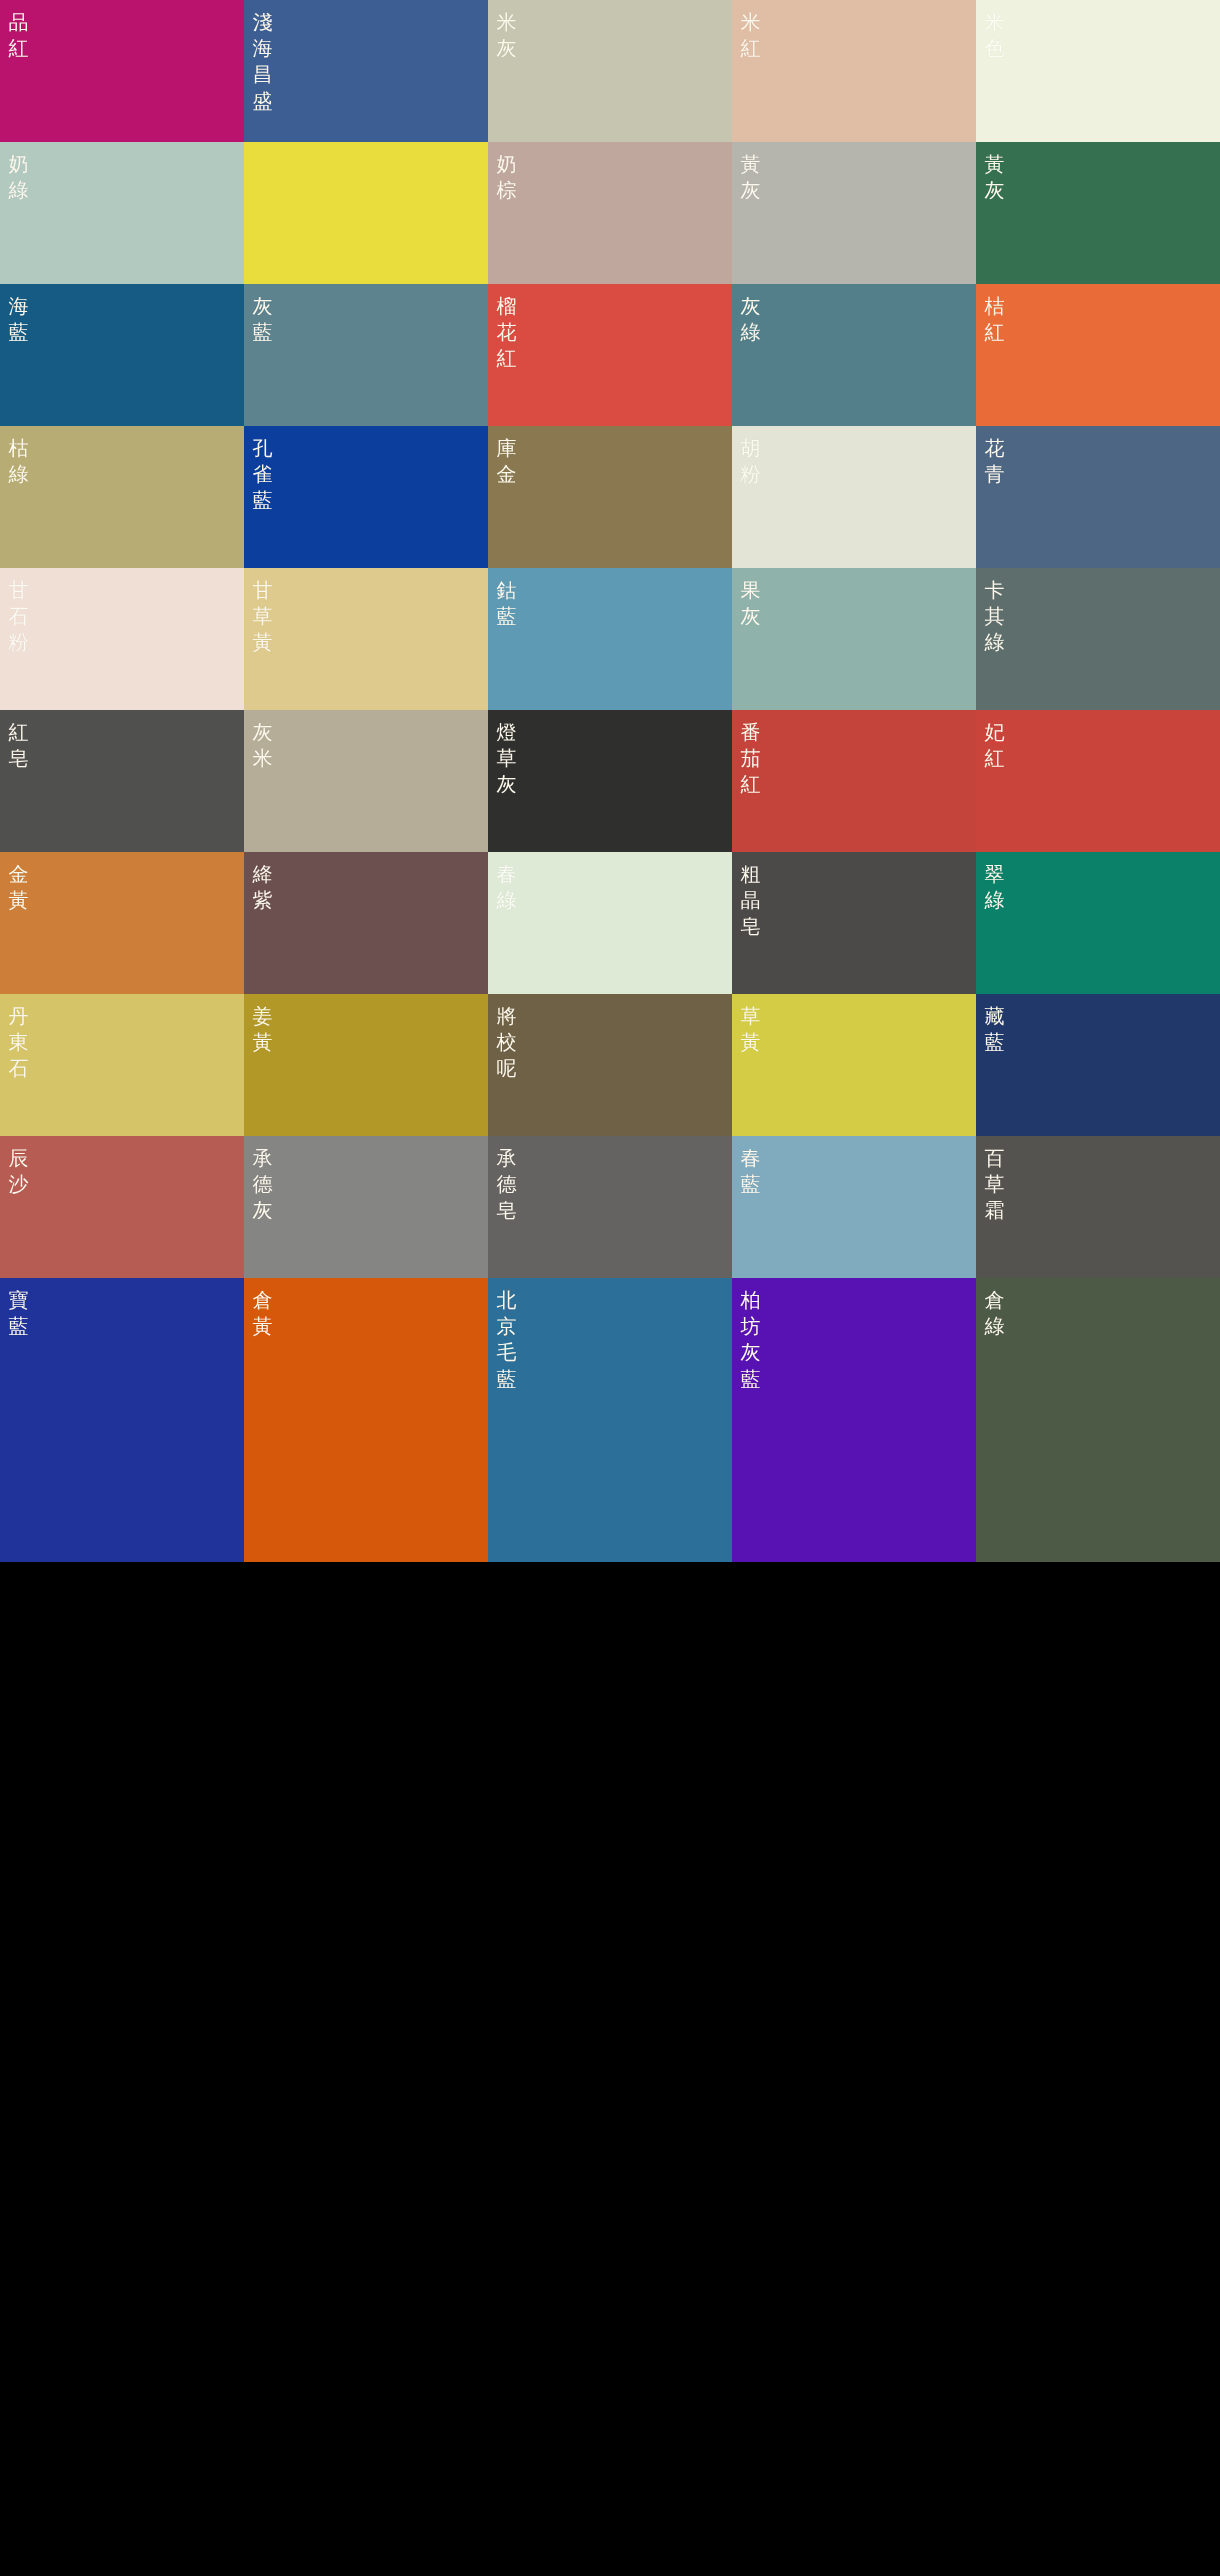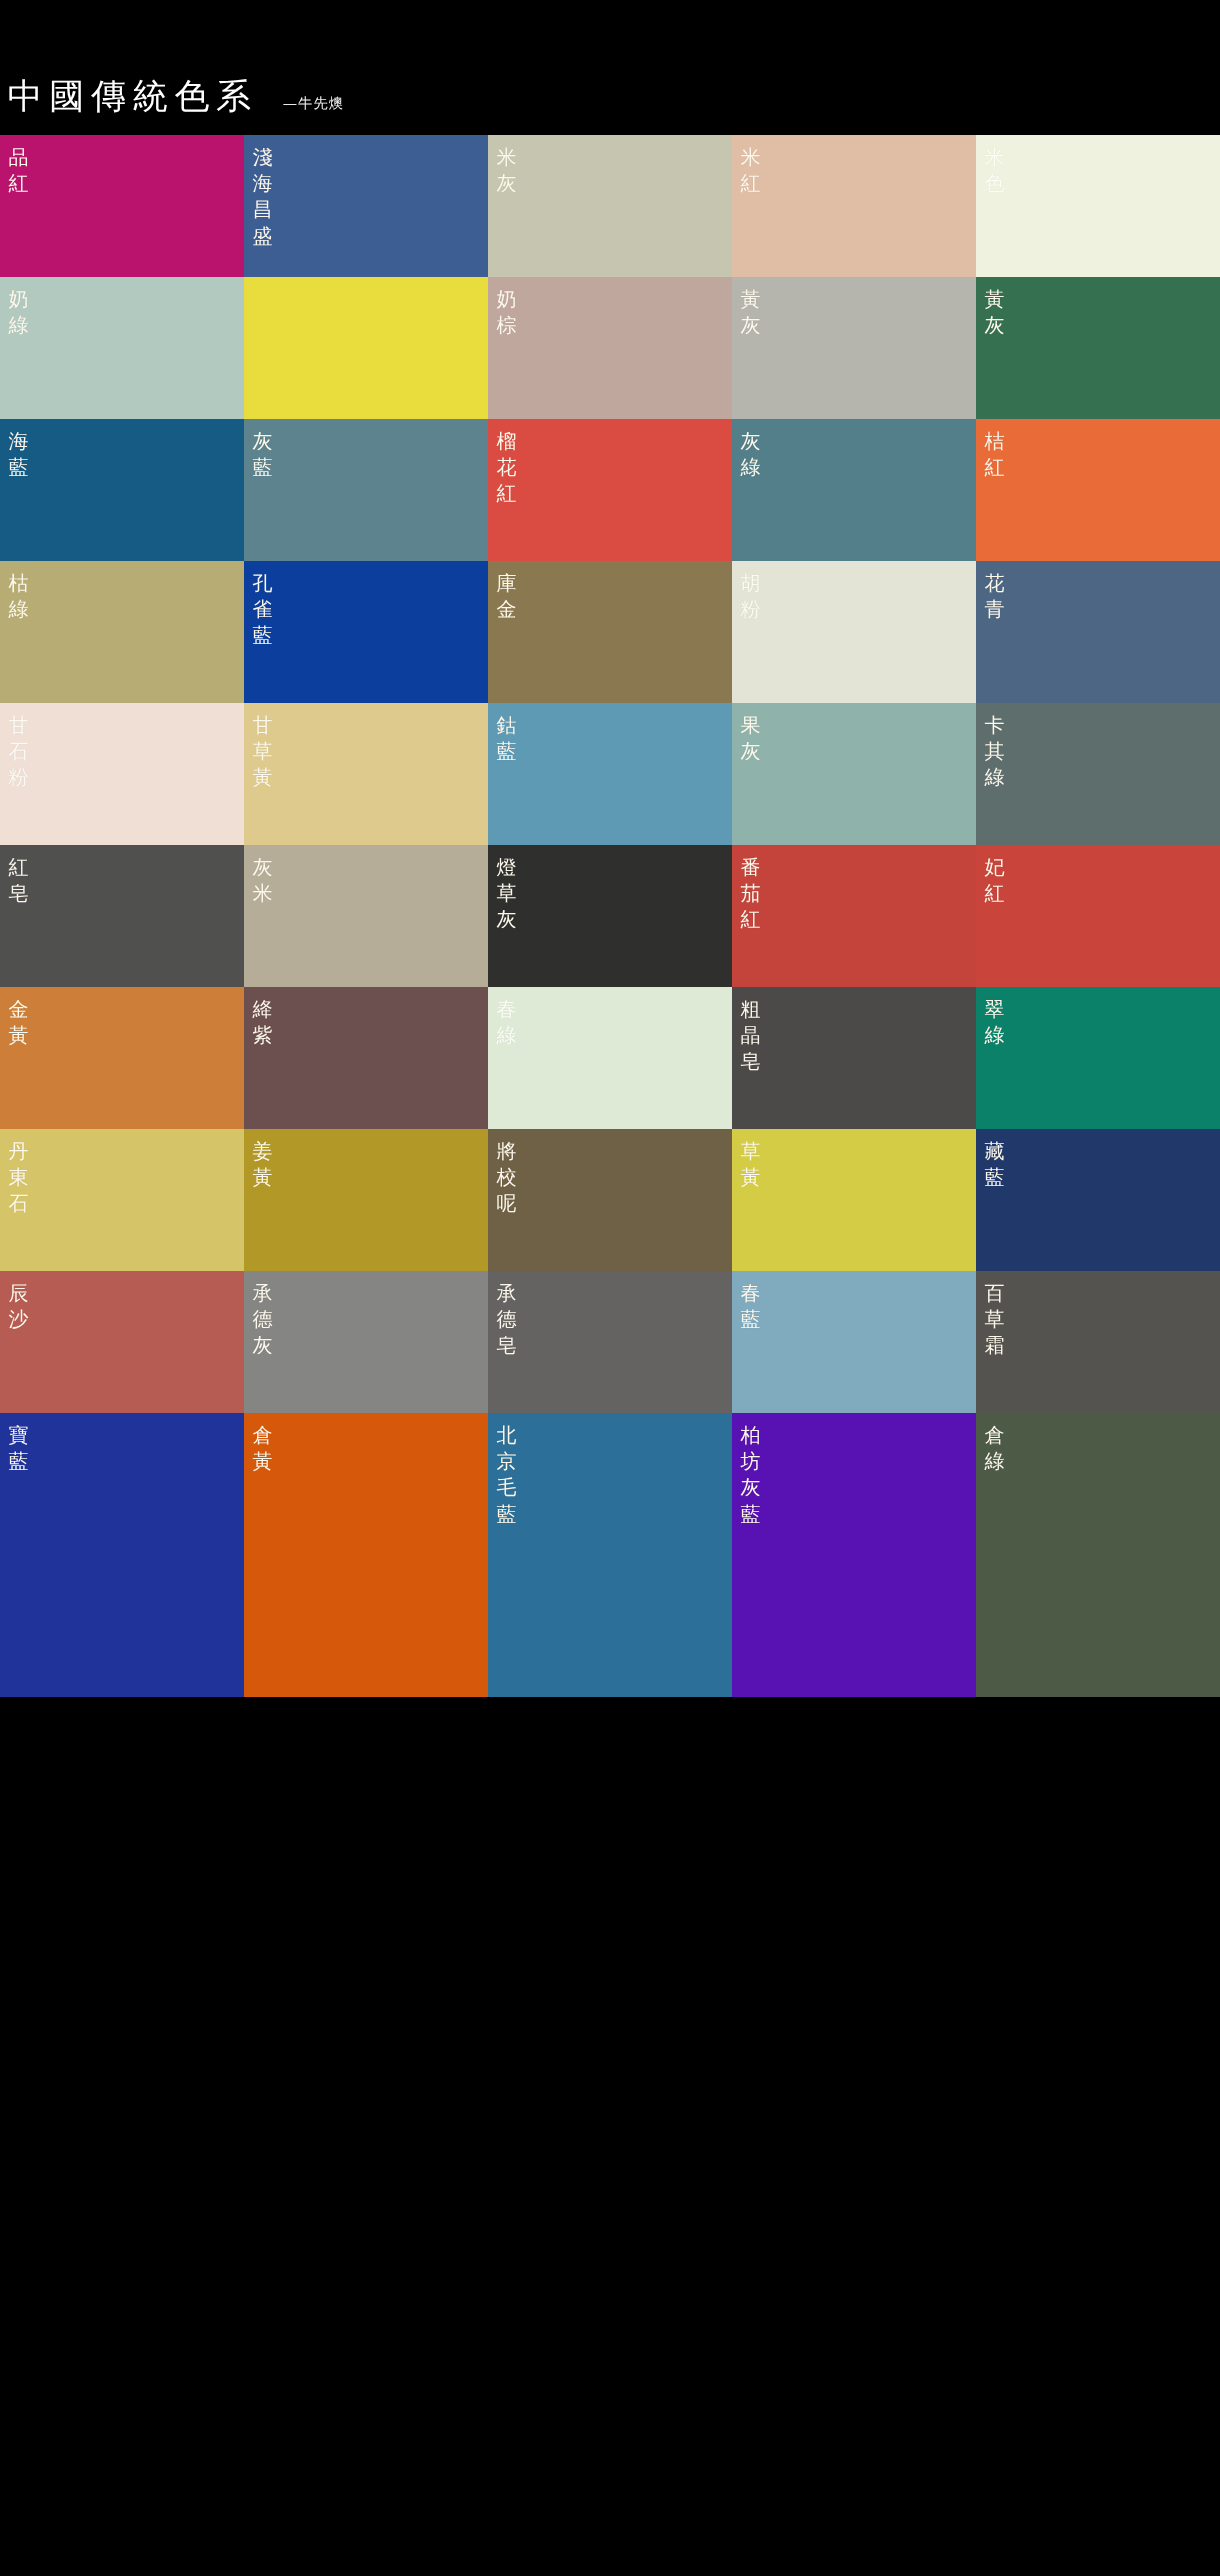--- a/index.html
+++ b/index.html
@@ -80,26 +80,20 @@
   
   .cell-label span{
     display:block;
   }
 </style>
 </head>
 <body>
 
 <div id="page">
 
-  <div class="header">
-    <div class="header-inner">
-      <div class="title">中國傳統色系</div>
-      <div class="subtitle">—牛先燠</div>
-    </div>
-  </div>
 
   <div class="grid" id="swatch-grid">
       <div class="cell" style="background: rgb(185, 19, 110);">
         <div class="cell-label" style="color: rgb(253, 248, 236);">
           <span>品</span>
           <span>紅</span>
         </div>
       </div>
       <div class="cell" style="background: rgb(61, 94, 147);">
         <div class="cell-label" style="color: rgb(253, 248, 236);">

